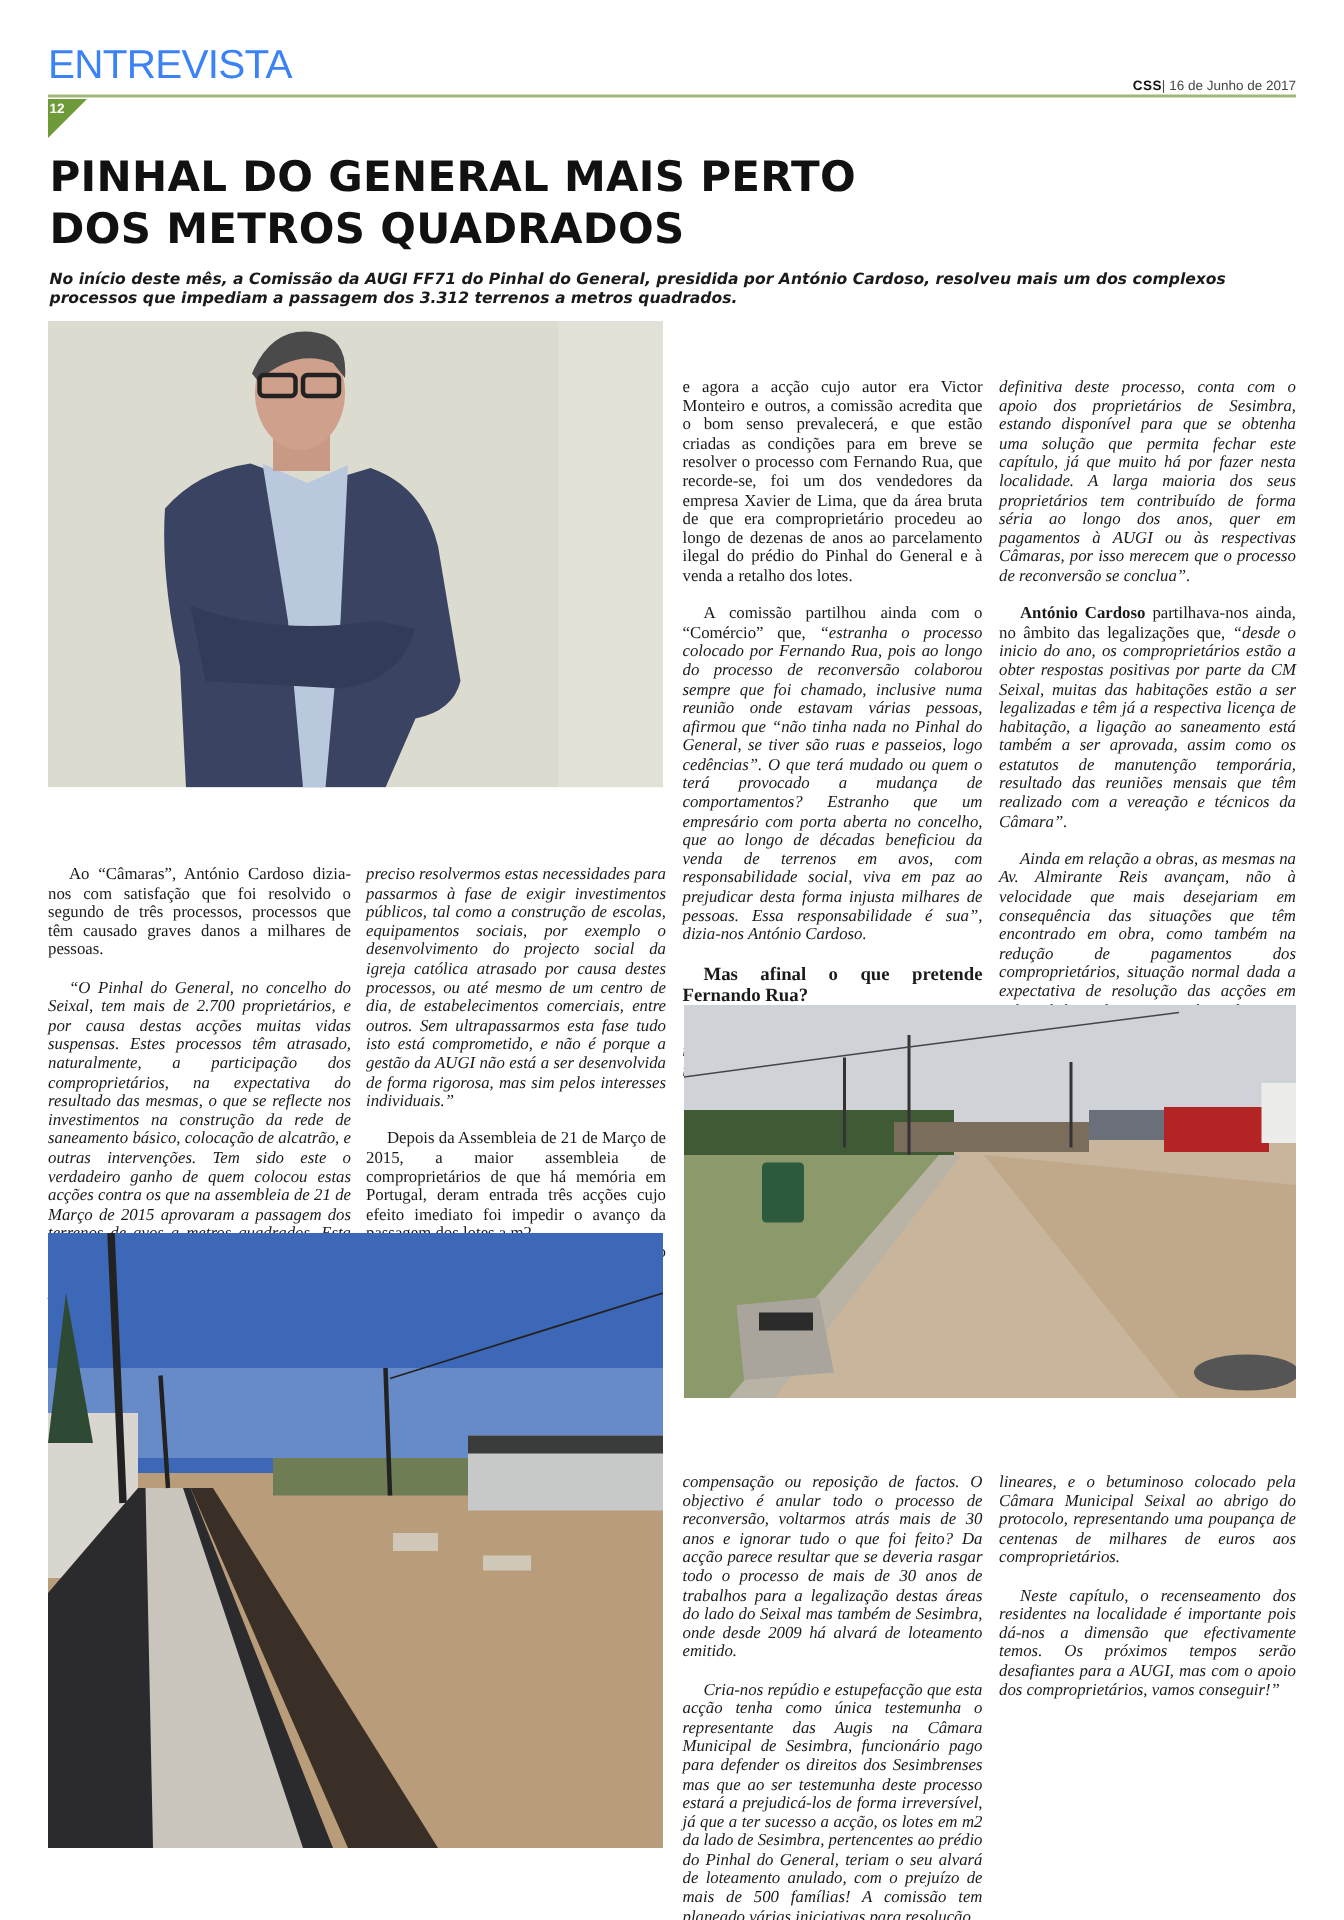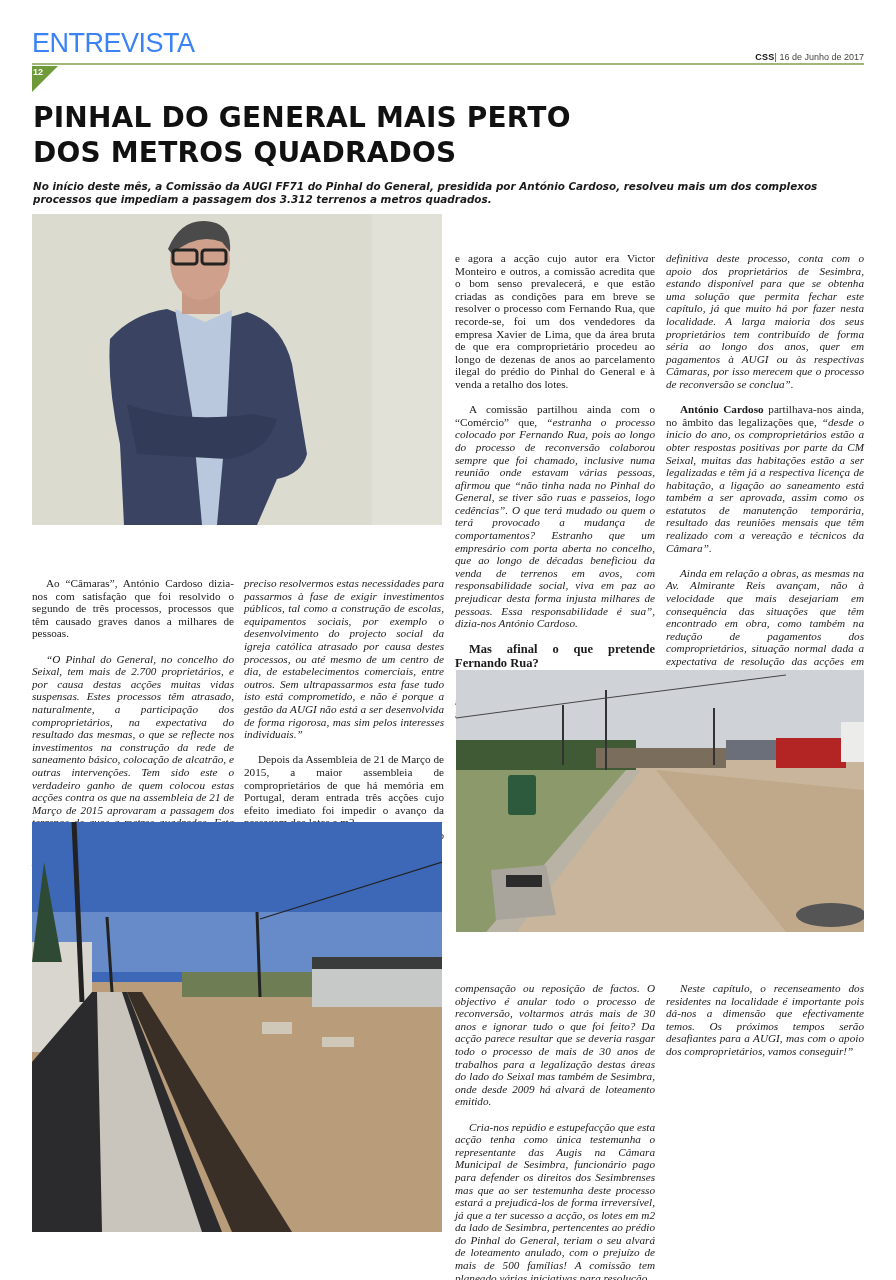--- a/index.html
+++ b/index.html
@@ -131,14 +131,15 @@
     <line x1="228" y1="97" x2="410" y2="40" stroke="#222" stroke-width="1.2"></line>
   </svg>
 </div>
 
 <div class="abs col" style="left:455px; top:946px; width:200px;">
   <p style="font-style:italic; text-indent:0">compensação ou reposição de factos. O objectivo é anular todo o processo de reconversão, voltarmos atrás mais de 30 anos e ignorar tudo o que foi feito? Da acção parece resultar que se deveria rasgar todo o processo de mais de 30 anos de trabalhos para a legalização destas áreas do lado do Seixal mas também de Sesimbra, onde desde 2009 há alvará de loteamento emitido.</p>
   <p style="font-style:italic">Cria-nos repúdio e estupefacção que esta acção tenha como única testemunha o representante das Augis na Câmara Municipal de Sesimbra, funcionário pago para defender os direitos dos Sesimbrenses mas que ao ser testemunha deste processo estará a prejudicá-los de forma irreversível, já que a ter sucesso a acção, os lotes em m2 da lado de Sesimbra, pertencentes ao prédio do Pinhal do General, teriam o seu alvará de loteamento anulado, com o prejuízo de mais de 500 famílias! A comissão tem planeado várias iniciativas para resolução</p>
 </div>
 
 <div class="abs col" style="left:666px; top:946px; width:198px;">
+  <p style="font-style:italic; text-indent:0">lineares, e o betuminoso colocado pela Câmara Municipal Seixal ao abrigo do protocolo, representando uma poupança de centenas de milhares de euros aos comproprietários.</p>
   <p style="font-style:italic">Neste capítulo, o recenseamento dos residentes na localidade é importante pois dá-nos a dimensão que efectivamente temos. Os próximos tempos serão desafiantes para a AUGI, mas com o apoio dos comproprietários, vamos conseguir!”</p>
 </div>
 
 </body></html>

